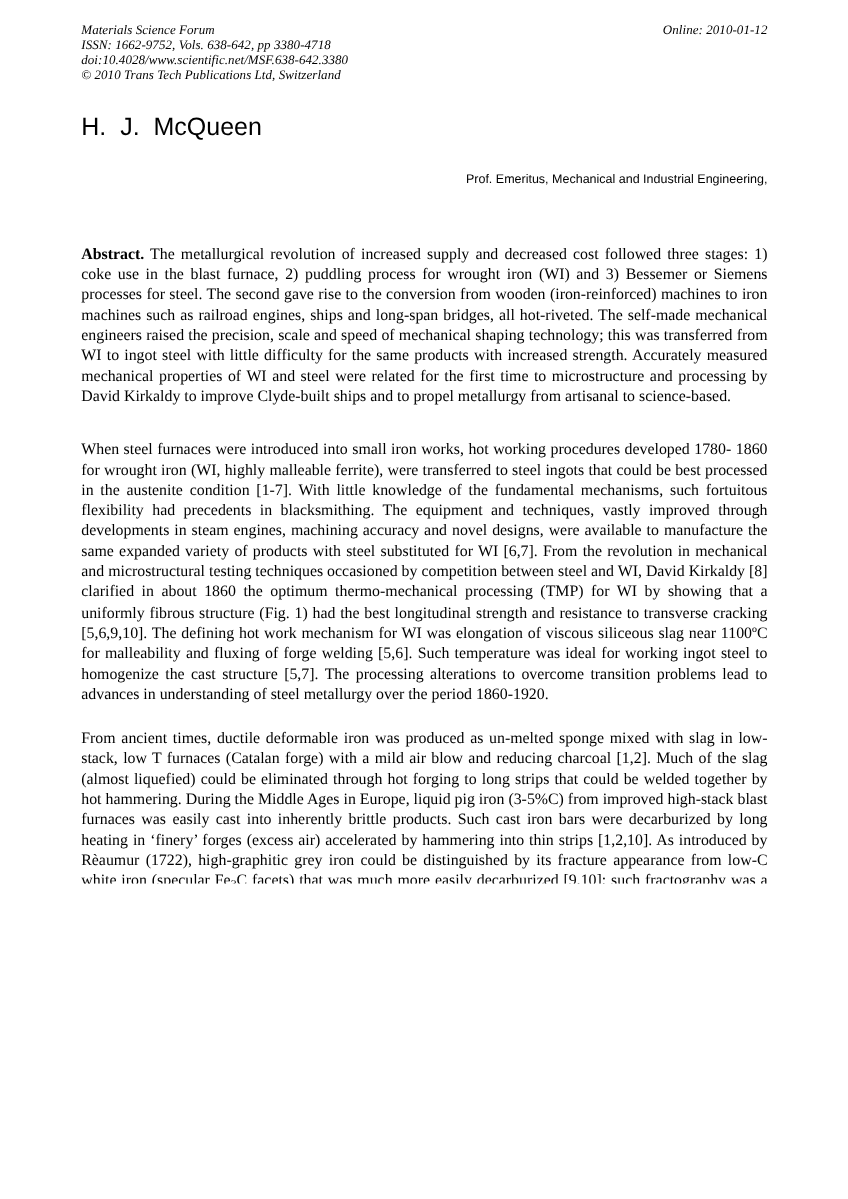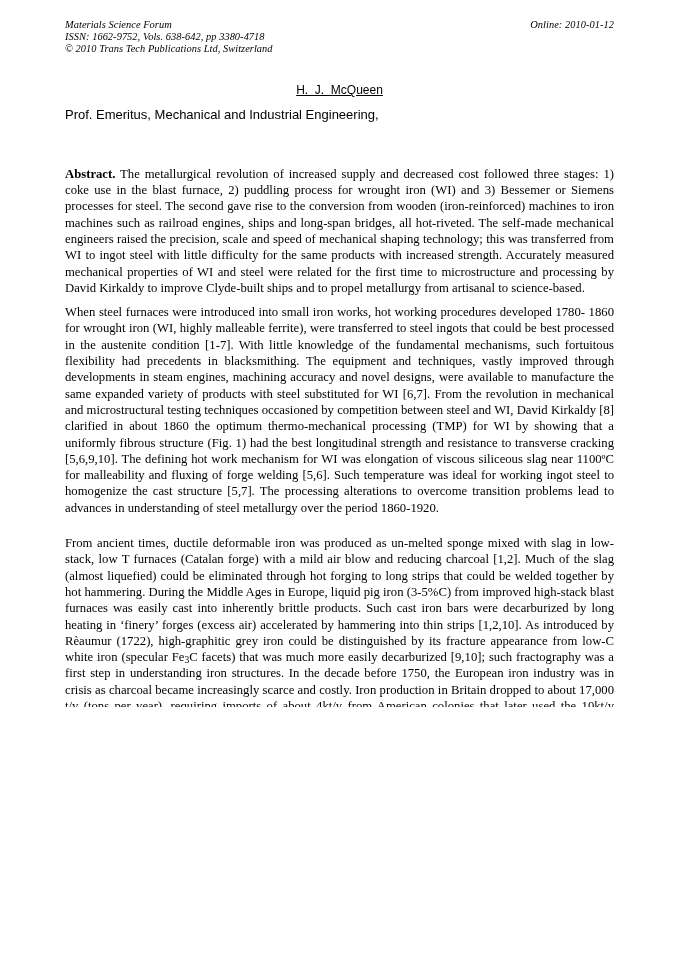--- a/index.html
+++ b/index.html
@@ -56,34 +56,32 @@
     font-family: "Liberation Sans", "DejaVu Sans", sans-serif;
     font-weight: bold;
     font-size: 14.6px;
     line-height: 19.5px;
   }
   .title-block .tline { display: block; }
 
   
   .author {
     margin-top: 26px;
-    text-align: center;
     font-family: "Liberation Sans", "DejaVu Sans", sans-serif;
-    font-size: 12px;
+    font-size: 20px;
     line-height: 18px;
     white-space: pre;
-    text-decoration: underline;
   }
 
   
   .affiliation {
-    margin-top: 4px;
-    text-align: left;
+    margin-top: 21px;
+    text-align: right;
     font-family: "Liberation Sans", "DejaVu Sans", sans-serif;
-    font-size: 13px;
+    font-size: 10px;
     line-height: 24.5px;
   }
   .affiliation .aline { display: block; }
   .affiliation .email { display: block; }
 
   
   .abstract {
     margin-top: 38px;
     text-align: justify;
     font-size: 12.7px;
@@ -100,40 +98,41 @@
     line-height: 16px;
   }
   .body-par {
     margin-top: 10px;
     text-align: justify;
     font-size: 12.7px;
     line-height: 16.3px;
     text-justify: inter-word;
   }
   .body-par.first {
-    margin-top: 8px;
+    margin-top: 26px;
   }
   .body-par.gap {
     margin-top: 19px;
   }
   sub {
     font-size: 75%;
     line-height: 0;
     vertical-align: -0.22em;
   }
 </style>
 </head>
 <body>
 
 <div class="page">
   <div class="content">
 
     <div class="journal-header">
       <div class="hline">Materials Science Forum</div>
       <div class="hline">ISSN: 1662-9752, Vols. 638-642, pp 3380-4718</div>
+      <div class="hline">doi:10.4028/www.scientific.net/MSF.638-642.3380</div>
       <div class="hline">© 2010 Trans Tech Publications Ltd, Switzerland</div>
       <div class="online-date">Online: 2010-01-12</div>
     </div>
 
     <div class="title-block">
     </div>
 
     <div class="author">H.  J.  McQueen</div>
 
     <div class="affiliation">

